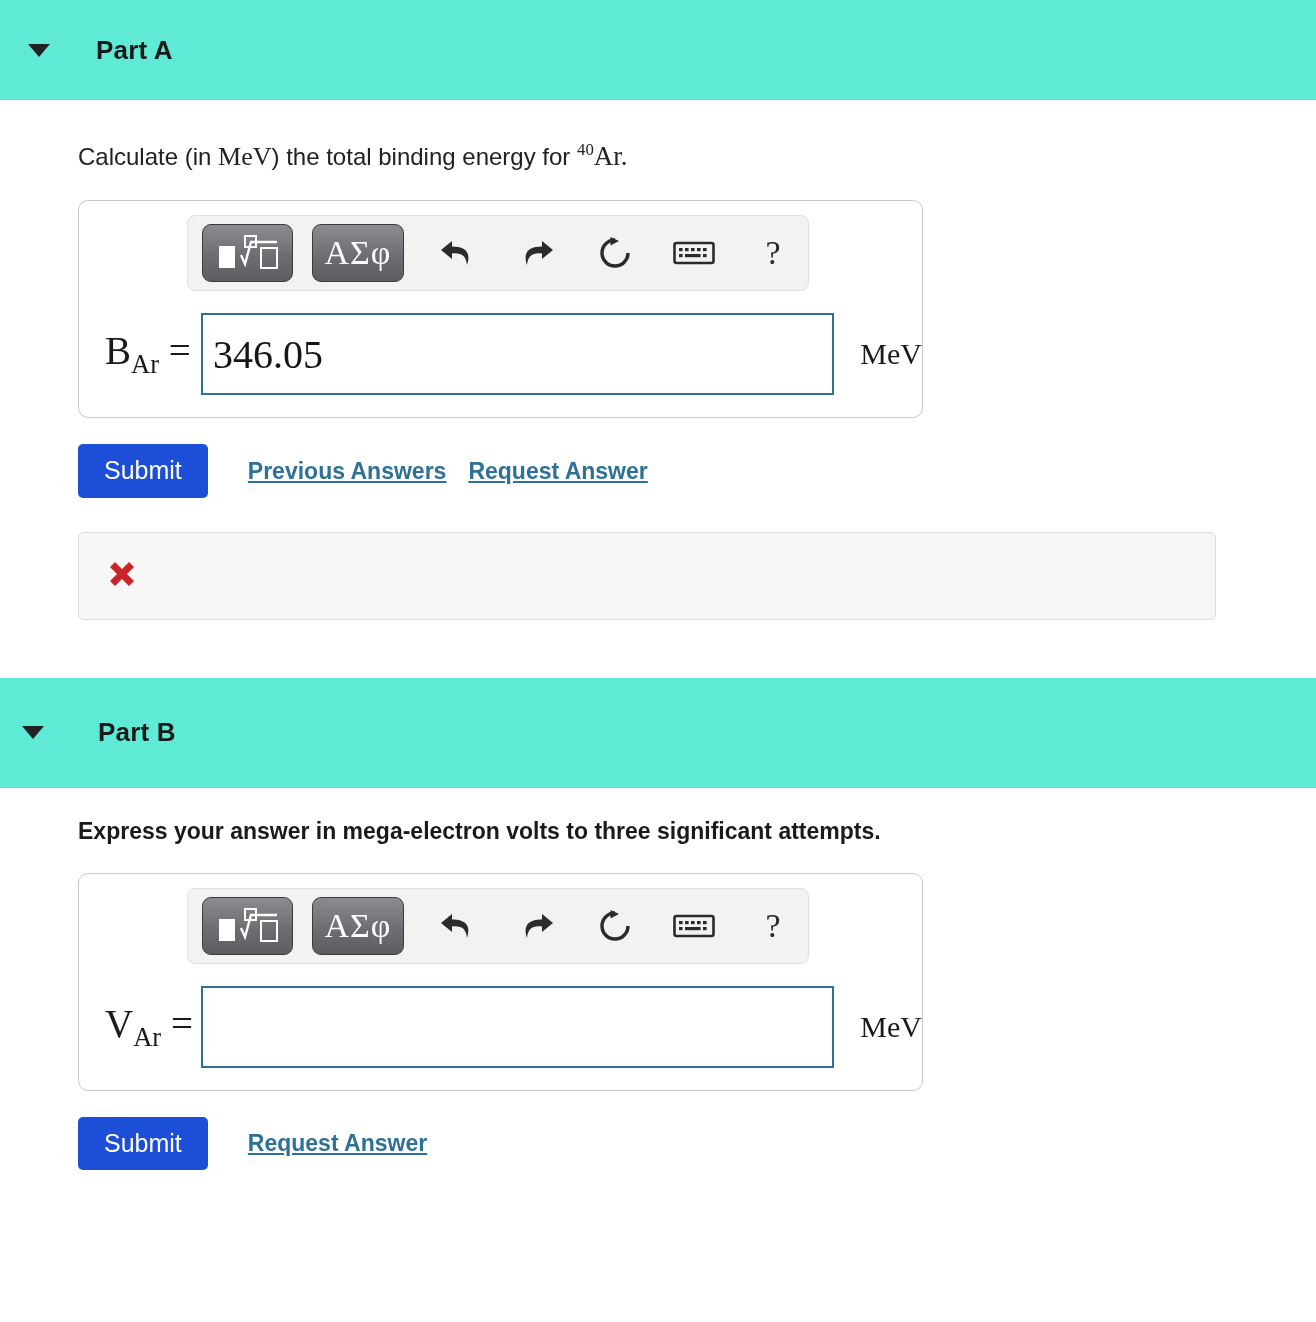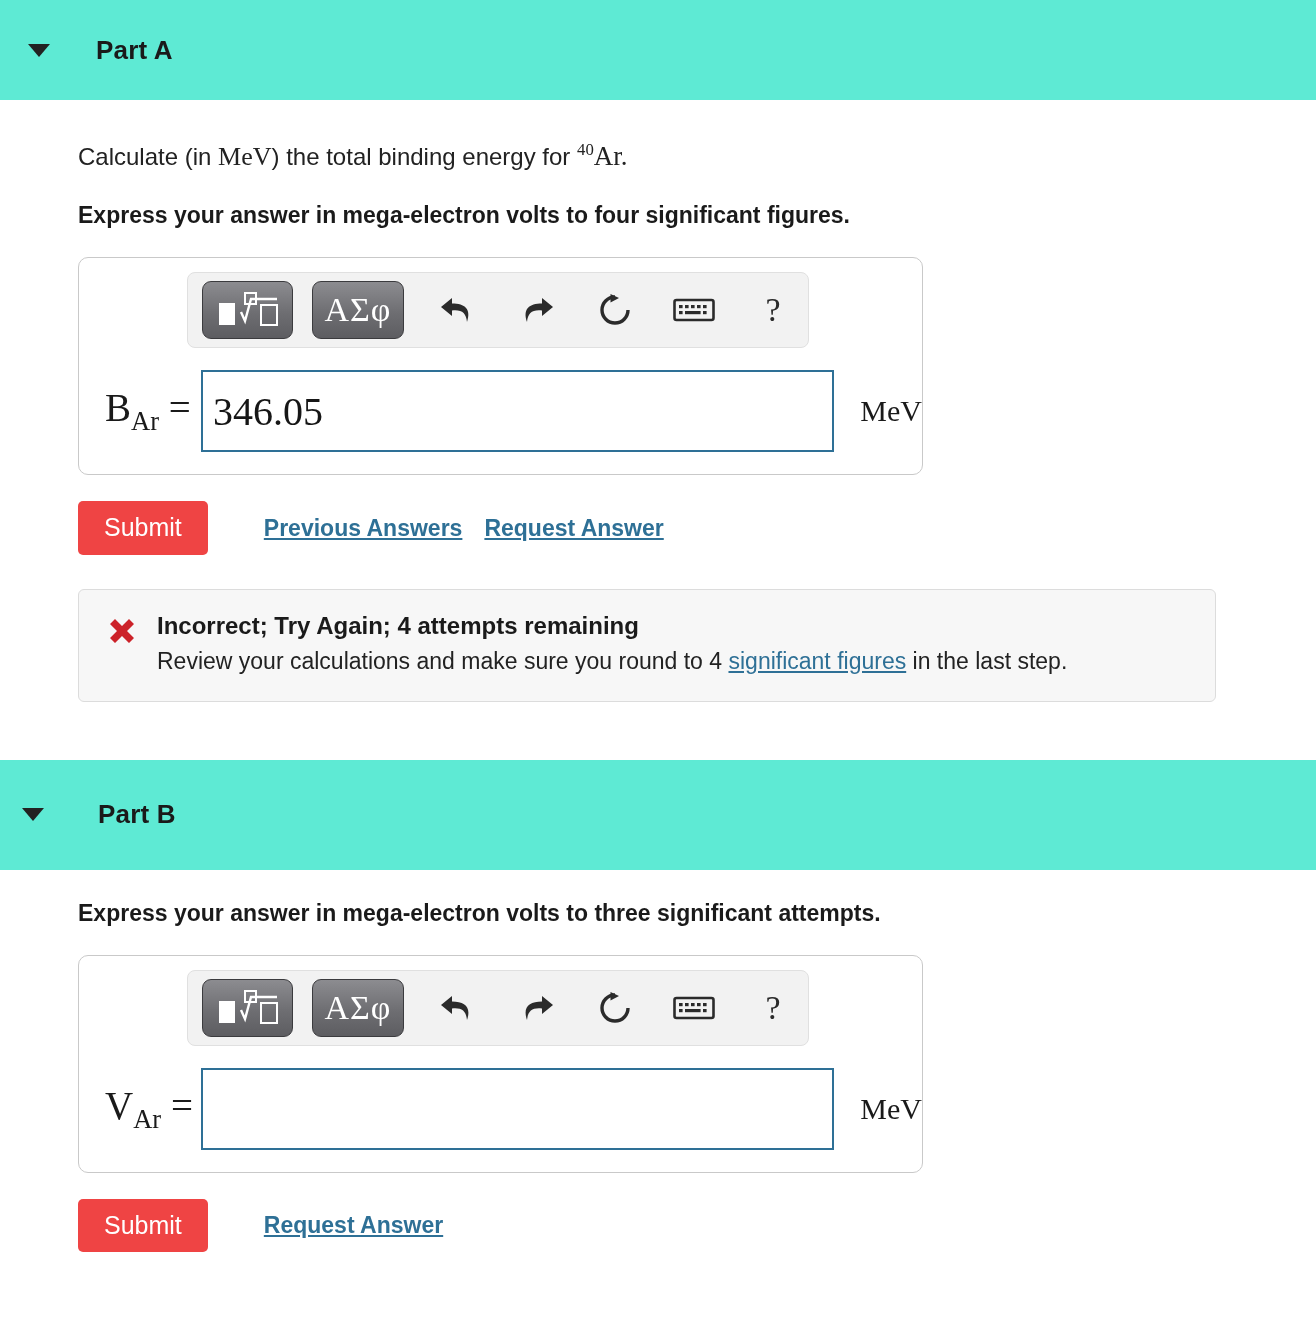--- a/index.html
+++ b/index.html
@@ -165,37 +165,37 @@
     color: #1a1a1a;
     margin-left: 26px;
   }
 
   .btn-row {
     display: flex;
     align-items: center;
     margin-top: 26px;
   }
   .submit-btn {
-    background: #ef4444;
+    background: #1d4ed8;
     color: #ffffff;
     font-size: 25px;
     font-family: "Liberation Sans", sans-serif;
     border: none;
     border-radius: 5px;
     padding: 13px 26px;
     cursor: pointer;
     line-height: 1.1;
   }
   .link {
     color: #2e7096;
     font-size: 23px;
     font-weight: bold;
     text-decoration: underline;
     cursor: pointer;
-    margin-left: 56px;
+    margin-left: 40px;
     white-space: nowrap;
   }
   .link.tight { margin-left: 22px; }
 
   .feedback {
     margin-top: 34px;
     width: 1138px;
     box-sizing: border-box;
     background: #f7f7f7;
     border: 1px solid #dcdcdc;
@@ -235,21 +235,20 @@
   <div class="caret"></div>
   <div class="part-title">Part A</div>
 </div>
 
 <div class="body-region">
 
   <div class="qtext">
     <span>Calculate (in </span><span class="serif">MeV</span><span>) the total binding energy for </span><span class="iso"><sup>40</sup><span>Ar</span><span>.</span></span>
   </div>
 
-  <div class="qbold">Express your answer in mega-electron volts to four significant figures.</div>
 
   <div class="answer-box">
 
     <div class="mathtoolbar">
       <div class="tb-btn">
         <svg width="62" height="38" viewBox="0 0 62 38" aria-hidden="true">
           <rect x="2" y="12" width="16" height="22" fill="#ffffff"></rect>
           <rect x="28" y="2" width="11" height="11" fill="none" stroke="#ffffff" stroke-width="2"></rect>
           <path d="M24 21 L28 30 L34 8 L60 8" fill="none" stroke="#ffffff" stroke-width="2.4" stroke-linejoin="miter"></path>
           <rect x="44" y="14" width="16" height="20" fill="none" stroke="#ffffff" stroke-width="2"></rect>
@@ -303,26 +302,20 @@
   <div class="btn-row">
     <button class="submit-btn">Submit</button>
     <a class="link">Previous Answers</a>
     <a class="link tight">Request Answer</a>
   </div>
 
   <div class="feedback">
     <svg class="xmark" viewBox="0 0 34 34" aria-hidden="true">
       <path d="M5 8 L10 3 L17 10 L24 3 L29 8 L22 15 L29 22 L24 27 L17 20 L10 27 L5 22 L12 15 Z" fill="#cc2229"></path>
     </svg>
-    <div>
-      <div class="fb-head">Incorrect; Try Again; 4 attempts remaining</div>
-      <div class="fb-body">
-        <span>Review your calculations and make sure you round to 4 </span><a class="fb-link">significant figures</a><span> in the last step.</span>
-      </div>
-    </div>
   </div>
 
   <div class="spacer-gap"></div>
 </div>
 
 <div class="part-header b">
   <div class="caret"></div>
   <div class="part-title">Part B</div>
 </div>
 

